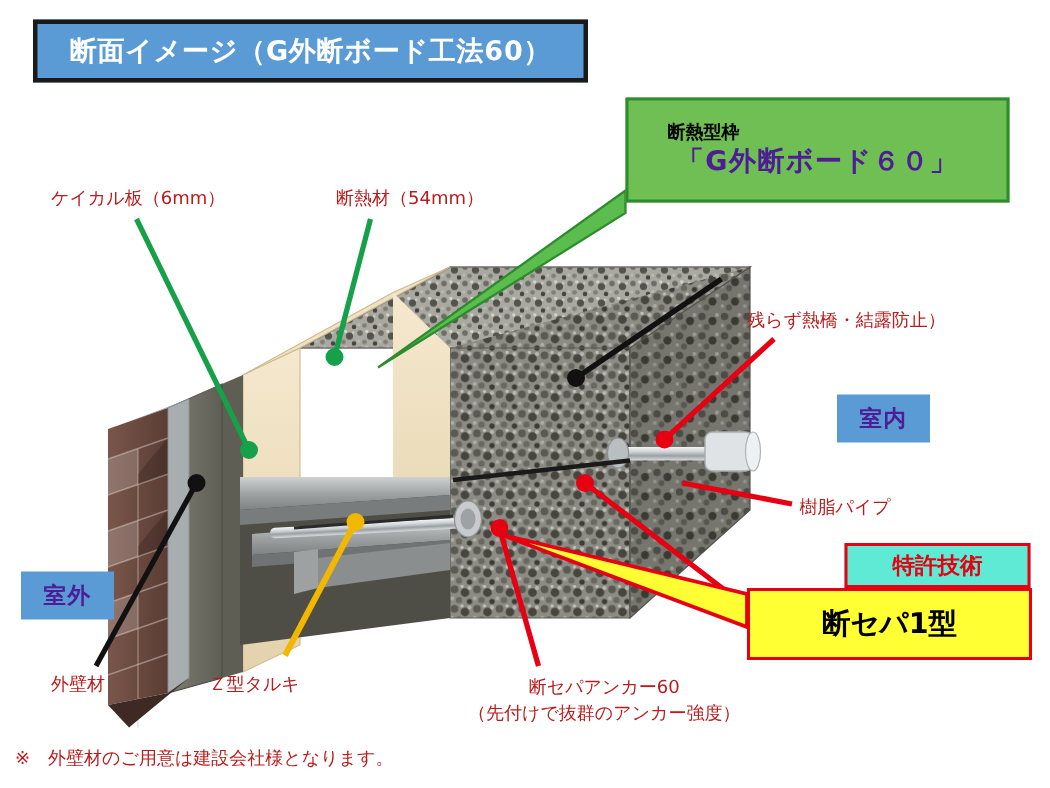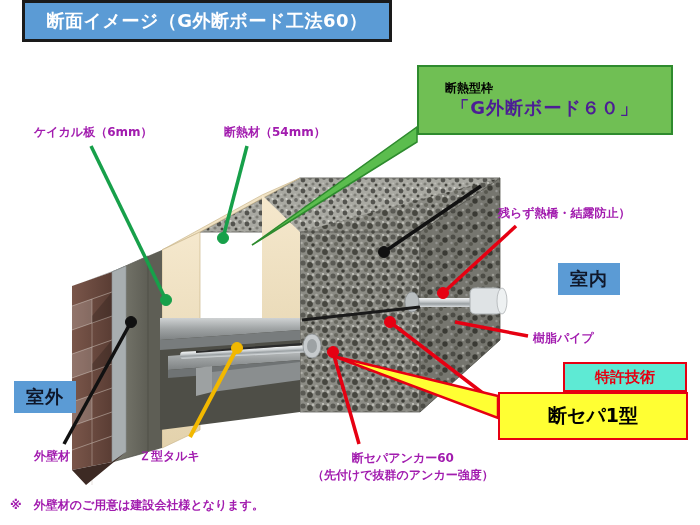--- a/index.html
+++ b/index.html
@@ -12,21 +12,21 @@
     width: 700px;
     height: 525px;
     background: #ffffff;
     font-family: "DejaVu Sans", "Liberation Sans", sans-serif;
     overflow: hidden;
   }
   .abs { position: absolute; }
 
   
   #title-banner {
-    left: 22px; top: 0;
+    left: 22px; top: 13px;
     width: 370px; height: 42px;
     background: #5b9bd5;
     border: 3px solid #1a1a1a;
     box-sizing: border-box;
     display: flex;
     align-items: center;
     justify-content: center;
   }
   #title-banner .t {
     color: #ffffff;
@@ -90,33 +90,33 @@
     font-size: 19px;
     font-weight: bold;
   }
 
   
   .room-badge {
     background: #5b9bd5;
     display: flex; align-items: center; justify-content: center;
   }
   .room-badge .t {
-    color: #0f172a;
-    font-size: 18px;
+    color: #4c1d95;
+    font-size: 15px;
     font-weight: bold;
     letter-spacing: 1px;
   }
   #badge-indoor { left: 558px; top: 263px; width: 62px; height: 32px; }
   #badge-outdoor { left: 14px; top: 381px; width: 62px; height: 32px; }
 
   
   .lbl {
-    color: #a21caf;
+    color: #b91c1c;
     font-size: 12px;
-    font-weight: bold;
+    font-weight: normal;
     white-space: nowrap;
     line-height: 1.45;
   }
   .lbl.center { text-align: center; }
 
   #lbl-keikaru { left: 34px; top: 124px; }
   #lbl-dannetsu { left: 224px; top: 124px; }
   #lbl-concrete { left: 484px; top: 172px; }
   #lbl-sebajiku { left: 498px; top: 205px; }
   #lbl-jushi     { left: 533px; top: 330px; }

